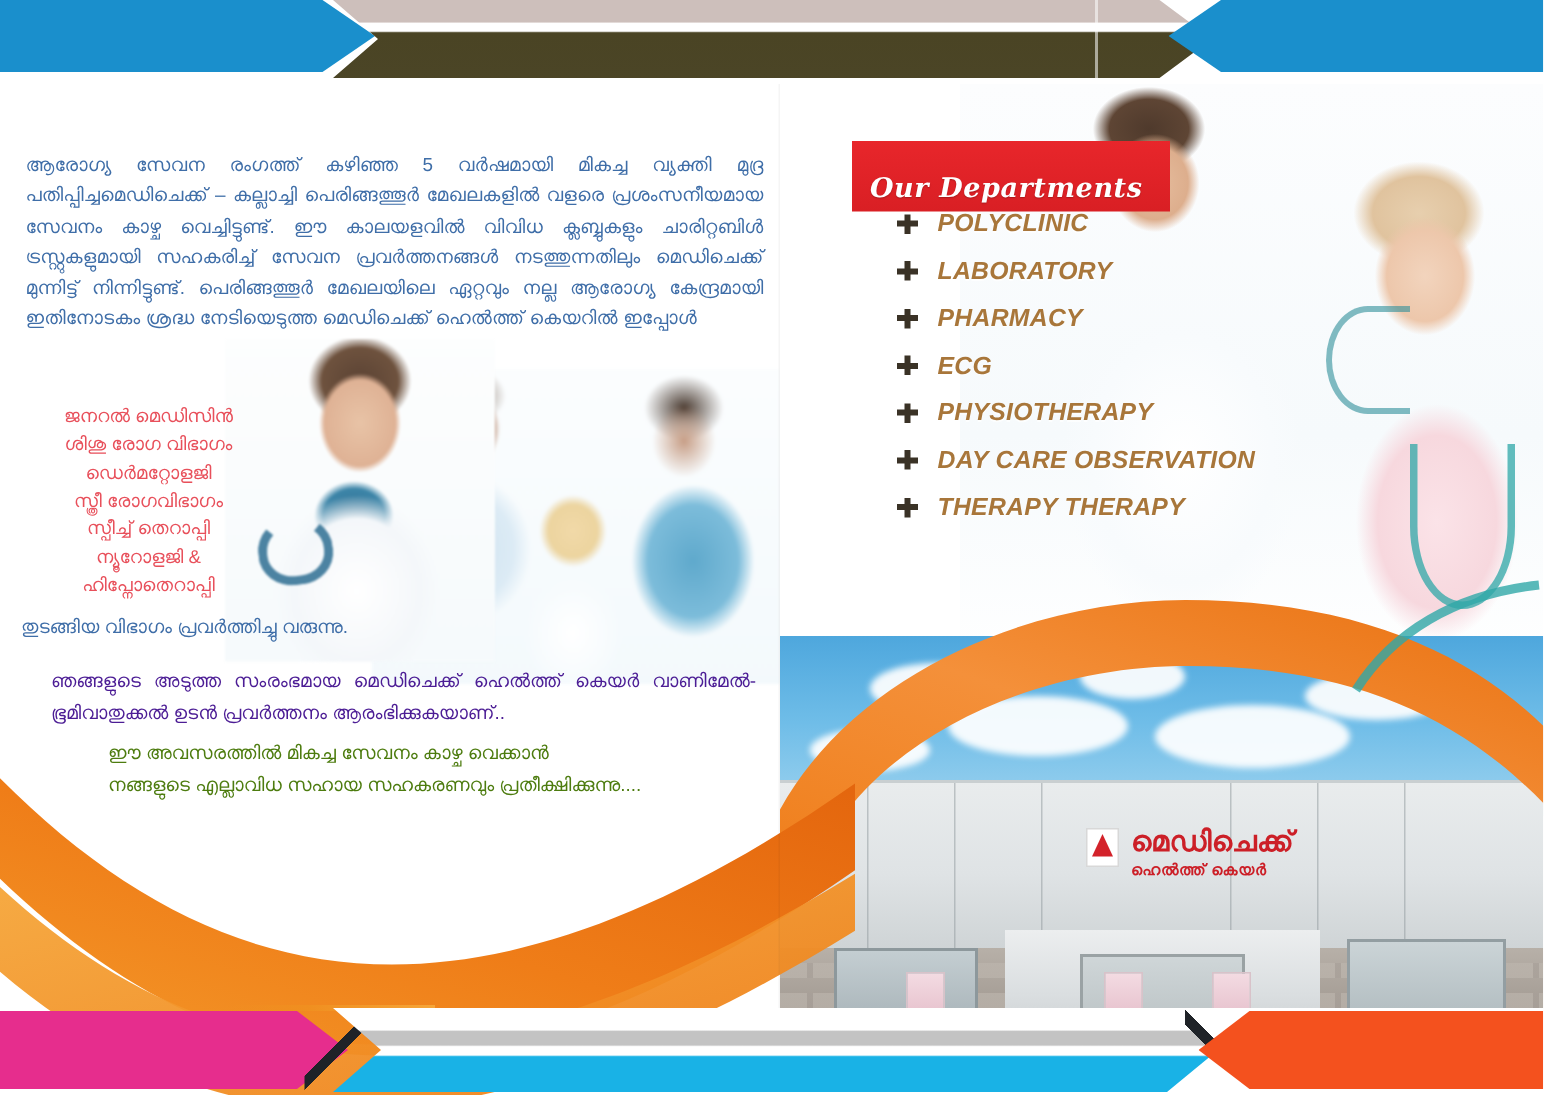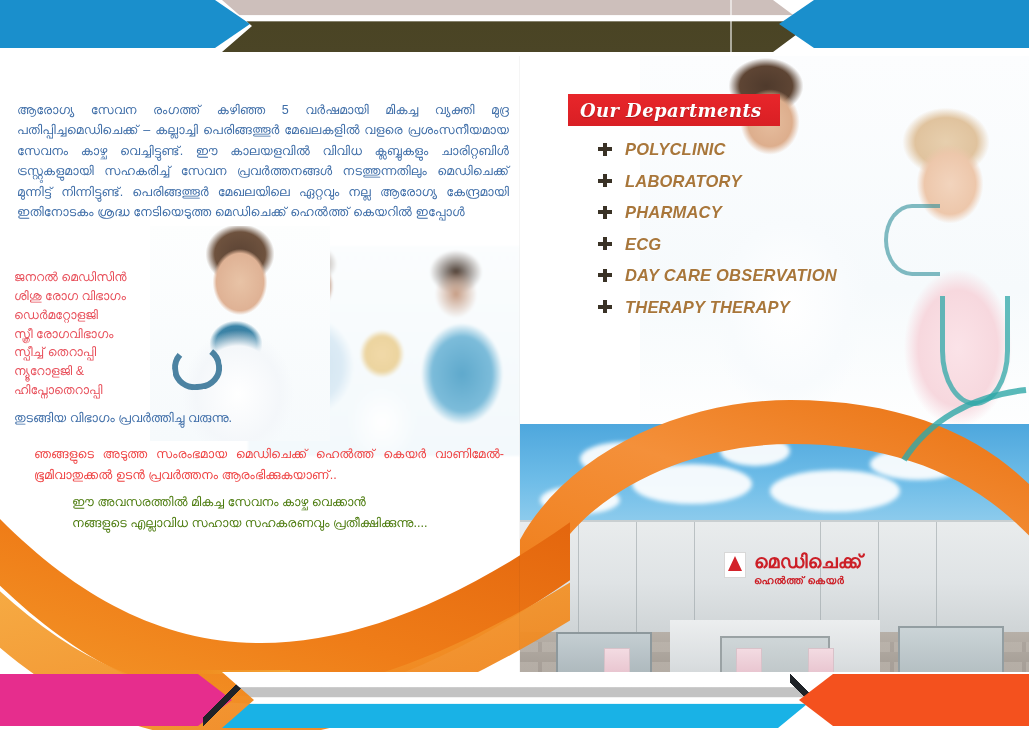--- a/index.html
+++ b/index.html
@@ -111,36 +111,36 @@
   }
 
   .dept-list-ml {
     position: absolute; left: 14px; top: 212px;
     width: 170px;
     font-size: 12.4px;
     line-height: 1.52;
     color: #e8505b;
     z-index: 6;
   }
-  .dept-list-ml .ml-line { display: block; white-space: nowrap; }
+  .dept-list-ml .ml-line { display: block; white-space: nowrap; text-align: center; }
 
   .closing-1 {
     position: absolute; left: 14px; top: 352px;
     width: 300px;
     font-size: 12.6px;
     line-height: 1.6;
     color: #3f6ea8;
     z-index: 6;
   }
   .closing-2 {
     position: absolute; left: 34px; top: 388px;
     width: 470px;
     font-size: 12.6px;
     line-height: 1.66;
-    color: #ef4444;
+    color: #4c1d95;
     text-align: justify;
     z-index: 6;
   }
   .closing-3 {
     position: absolute; left: 72px; top: 436px;
     width: 440px;
     font-size: 12.6px;
     line-height: 1.66;
     color: #4d7c0f;
     z-index: 6;
@@ -191,21 +191,21 @@
     width: 56px; height: 72px;
     border: 4px solid #2f8f9a;
     border-radius: 50% 0 0 50%;
     border-right: none;
     opacity: .6;
     z-index: 2;
   }
 
   .dept-banner {
     position: absolute; left: 48px; top: 38px;
-    padding: 6px 18px 5px 12px;
+    padding: 21px 18px 5px 12px;
     background: linear-gradient(180deg,#e8262b 0%, #d91f24 100%);
     z-index: 8;
   }
   .dept-banner-text {
     font-family: "DejaVu Serif", serif;
     font-style: italic;
     font-weight: bold;
     font-size: 18px;
     color: #ffffff;
     letter-spacing: 0.4px;
@@ -480,20 +480,24 @@
       <div class="dept-item">
         <span class="dept-bullet"></span>
         <span class="dept-label">PHARMACY</span>
       </div>
       <div class="dept-item">
         <span class="dept-bullet"></span>
         <span class="dept-label">ECG</span>
       </div>
       <div class="dept-item">
         <span class="dept-bullet"></span>
+        <span class="dept-label">PHYSIOTHERAPY</span>
+      </div>
+      <div class="dept-item">
+        <span class="dept-bullet"></span>
         <span class="dept-label">DAY CARE OBSERVATION</span>
       </div>
       <div class="dept-item">
         <span class="dept-bullet"></span>
         <span class="dept-label">THERAPY THERAPY</span>
       </div>
     </div>
 
     <div class="photo-building">
       <div class="bld-sky">

